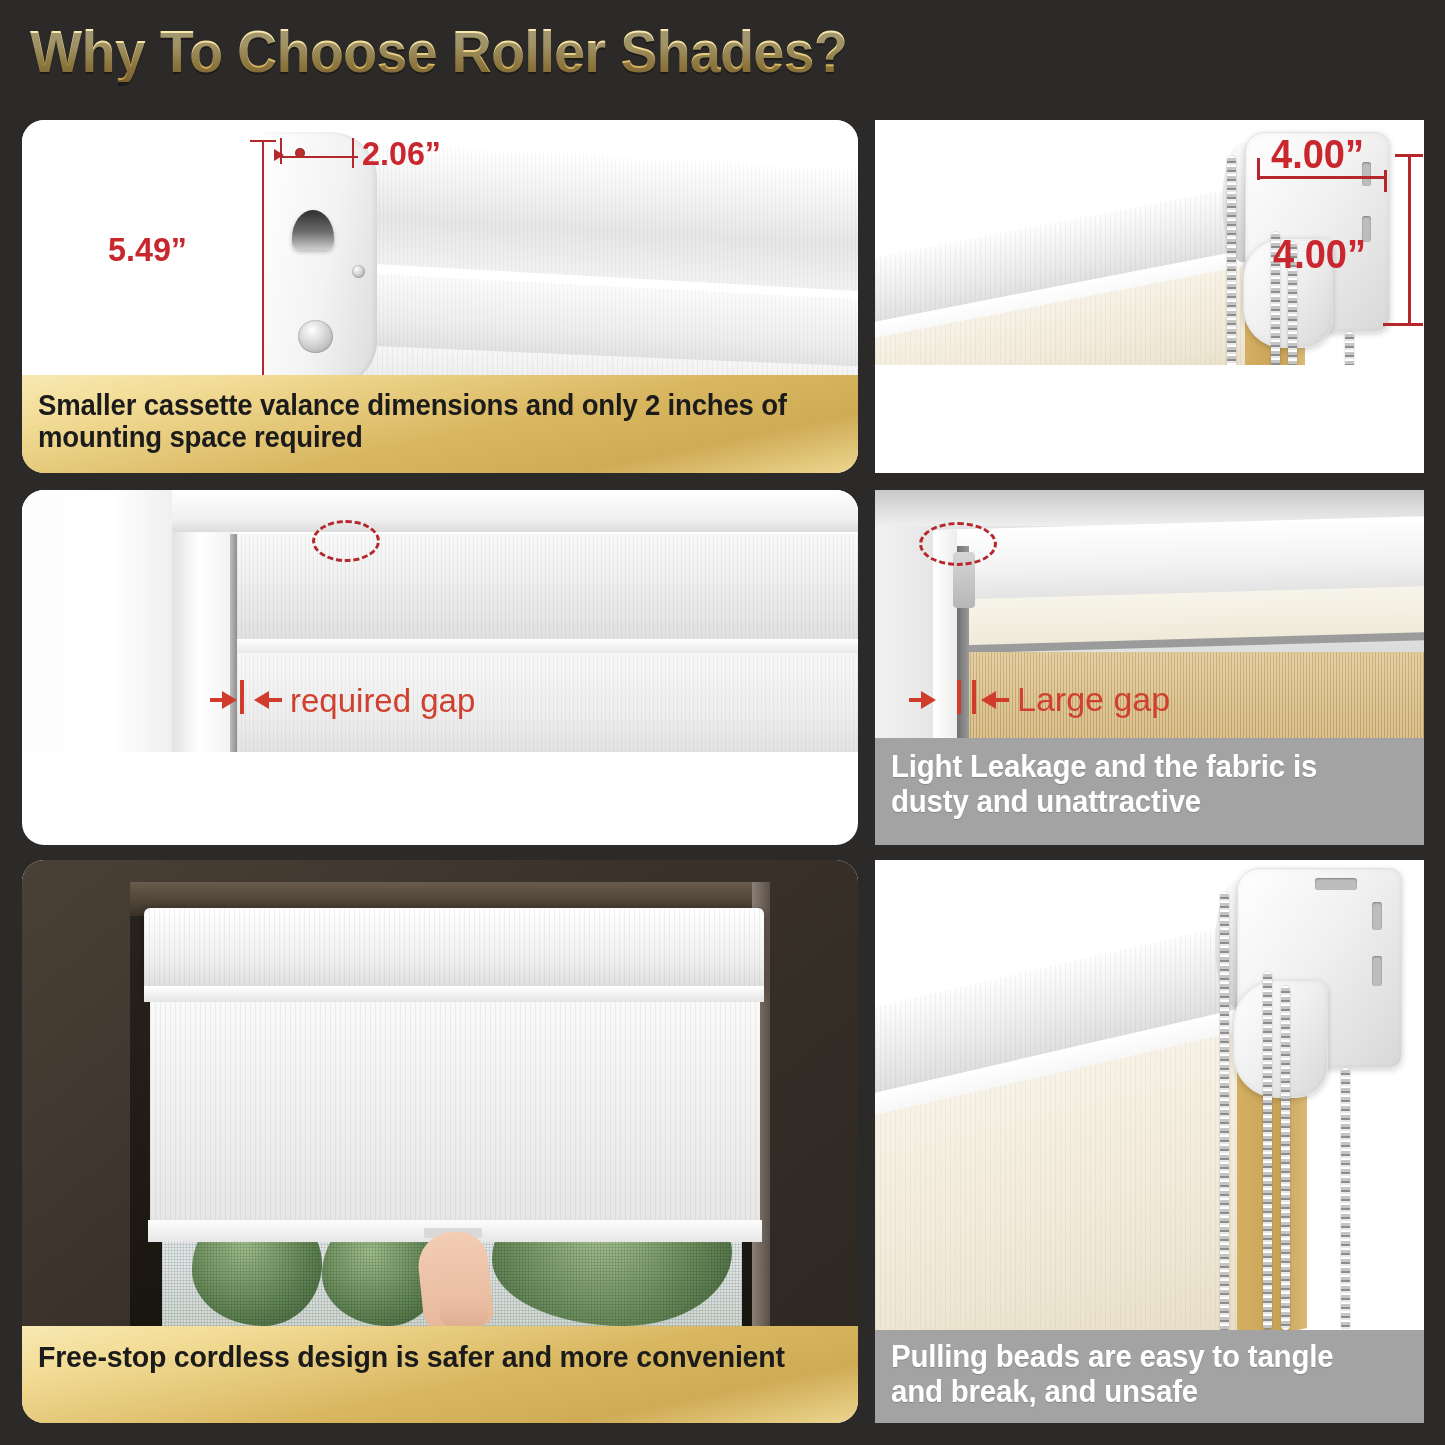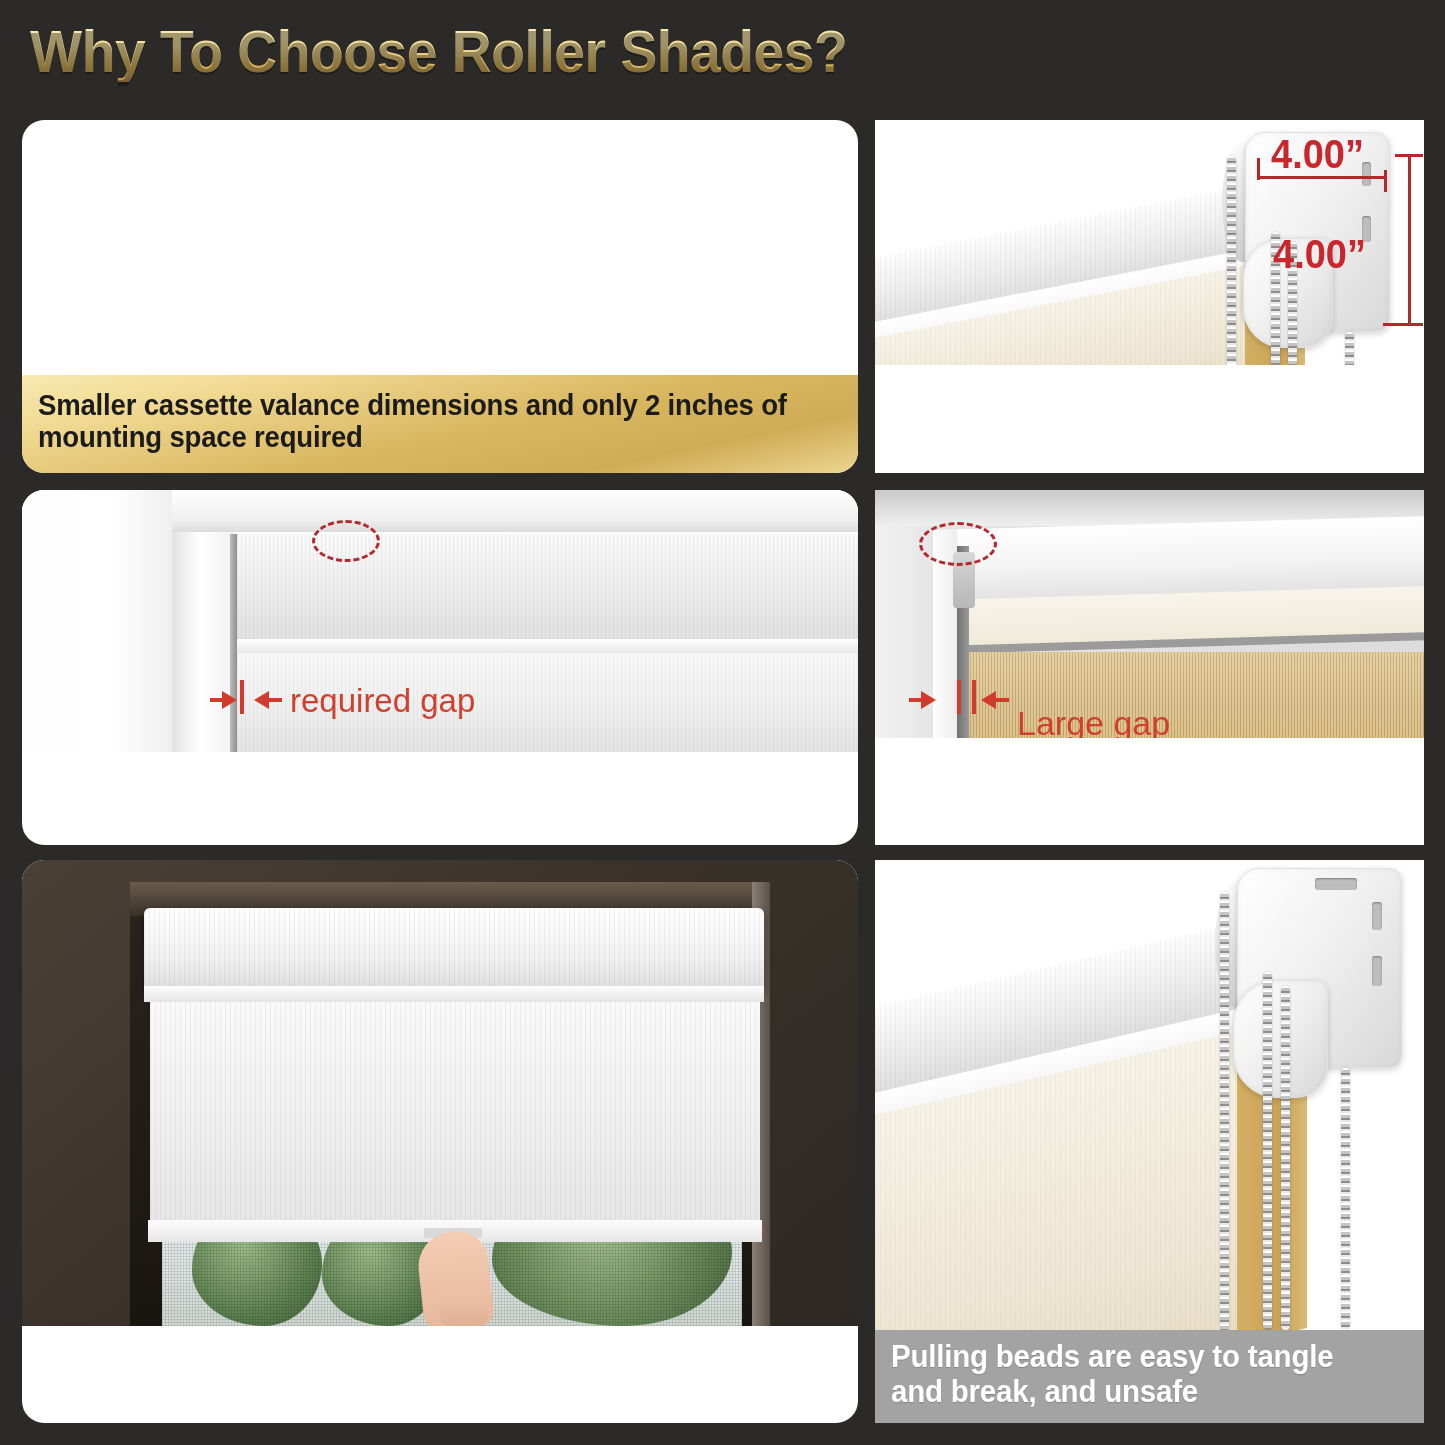--- a/index.html
+++ b/index.html
@@ -187,20 +187,55 @@
 </style>
 </head>
 <body>
 
 <div id="page">
 
   <div id="title">Why To Choose Roller Shades?</div>
 
   <div class="panel rounded" id="p1" style="left:22px; top:120px; width:836px; height:353px;">
 
+    <div class="photo" style="height:255px; background:#ffffff;">
+
+      <div class="valance-body" style="left:245px; top:18px; width:620px; height:120px;
+                  border-radius:0 0 0 0;
+                  transform: skewY(3.2deg); transform-origin: left top;"></div>
+      <div class="valance-body" style="left:245px; top:148px; width:620px; height:78px;
+                  transform: skewY(3.0deg); transform-origin: left top;
+                  background:
+                    repeating-linear-gradient(90deg, rgba(0,0,0,0.03) 0 1px, rgba(0,0,0,0) 1px 4px),
+                    linear-gradient(to bottom,#fbfbfb,#ededed 60%,#dedede);"></div>
+
+      <div class="valance-body" style="left:255px; top:222px; width:600px; height:45px;
+                  border-radius:0; transform: skewY(2.4deg); transform-origin:left top;
+                  background: repeating-linear-gradient(90deg, rgba(0,0,0,0.04) 0 1px, rgba(0,0,0,0) 1px 5px),
+                              linear-gradient(to bottom,#f6f6f6,#e9e9e9);"></div>
+
+      <div class="valance-cap" style="left:240px; top:12px; width:115px; height:255px;"></div>
+
+      <div class="valance-slot" style="left:270px; top:90px; width:42px; height:40px;"></div>
+      <div class="screw" style="left:330px; top:145px; width:13px; height:13px;"></div>
+      <div class="screw" style="left:276px; top:200px; width:35px; height:33px;
+                  background: radial-gradient(circle at 40% 32%, #ffffff, #d2d2d2 50%, #9f9f9f);"></div>
+      <div class="screw" style="left:273px; top:28px; width:10px; height:10px; background:#b8302f;"></div>
+
+      <div class="dim-line" style="left:258px; top:18px; width:2px; height:26px;"></div>
+      <div class="dim-line" style="left:330px; top:18px; width:2px; height:30px;"></div>
+      <div class="dim-line" style="left:258px; top:36px; width:78px; height:2px;"></div>
+      <div class="arrow-r" style="left:252px; top:29px; border-left-color:#b4282c; border-top-width:6px; border-bottom-width:6px; border-left-width:10px;"></div>
+      <div class="dim-text" style="left:340px; top:14px; font-size:34px;">2.06”</div>
+
+      <div class="dim-line" style="left:240px; top:20px; width:2px; height:240px;"></div>
+      <div class="dim-line" style="left:228px; top:20px; width:26px; height:2px;"></div>
+
+      <div class="dim-text" style="left:86px; top:110px; font-size:34px;">5.49”</div>
+    </div>
 
     <div class="caption gold" style="height:98px; font-size:29px; padding-top:14px;margin-top:42px;">
       <span>Smaller cassette valance dimensions and only 2 inches of mounting space required</span>
     </div>
   </div>
 
   <div class="panel" id="p2" style="left:875px; top:120px; width:549px; height:353px;">
 
     <div class="photo" style="height:245px; background:#ffffff;">
 
@@ -311,23 +346,26 @@
                   border-radius:4px;"></div>
 
       <div class="dashed-ellipse" style="left:44px; top:32px; width:78px; height:44px;"></div>
 
       <div class="arrow-r" style="left:46px; top:201px;"></div>
       <div class="arrow-stem" style="left:34px; top:208px; width:14px;"></div>
       <div style="position:absolute; left:82px; top:190px; width:4px; height:34px; background:#d13b2c;"></div>
       <div style="position:absolute; left:97px; top:190px; width:4px; height:34px; background:#d13b2c;"></div>
       <div class="arrow-l" style="left:106px; top:201px;"></div>
       <div class="arrow-stem" style="left:120px; top:208px; width:14px;"></div>
-      <div class="gap-label" style="left:142px; top:190px; font-size:34px;margin-top:24px;">Large gap</div>
-    </div>
-
+      <div class="gap-label" style="left:142px; top:190px; font-size:34px;">Large gap</div>
+    </div>
+
+    <div class="caption gray" style="height:107px; font-size:31px; padding-top:12px;">
+      <span>Light Leakage and the fabric is dusty and unattractive</span>
+    </div>
   </div>
 
   <div class="panel rounded" id="p5" style="left:22px; top:860px; width:836px; height:563px;">
 
     <div class="photo" style="height:466px; background: linear-gradient(140deg,#4a4036 0%,#3a322a 45%,#2e2823 100%);">
 
       <div style="position:absolute; left:108px; top:22px; width:640px; height:444px;
                   background: linear-gradient(to bottom,#2a241f,#19150f);"></div>
       <div style="position:absolute; left:108px; top:22px; width:640px; height:34px;
                   background: linear-gradient(to bottom,#6a5c4c,#3a3128);"></div>
@@ -362,20 +400,23 @@
 
       <div style="position:absolute; left:398px; top:372px; width:70px; height:96px;
                   background: linear-gradient(to bottom,#f3cdb4,#e6b89c);
                   border-radius:34px 30px 14px 18px;
                   transform: rotate(-6deg);"></div>
       <div style="position:absolute; left:418px; top:430px; width:48px; height:36px;
                   background: linear-gradient(to bottom,#eec2a8,#e0b095);
                   border-radius:10px;"></div>
     </div>
 
+    <div class="caption gold" style="height:97px; font-size:30px; padding-top:14px;">
+      <span>Free-stop cordless design is safer and more convenient</span>
+    </div>
   </div>
 
   <div class="panel" id="p6" style="left:875px; top:860px; width:549px; height:563px;">
 
     <div class="photo" style="height:470px; background:#ffffff;">
 
       <div class="roller-white-fab" style="left:-10px; top:52px; width:420px; height:100px;
                   transform: skewY(-13deg); transform-origin: right top;"></div>
       <div style="position:absolute; left:-10px; top:138px; width:420px; height:30px;
                   background: linear-gradient(to bottom,#ffffff,#f4f4f4);

